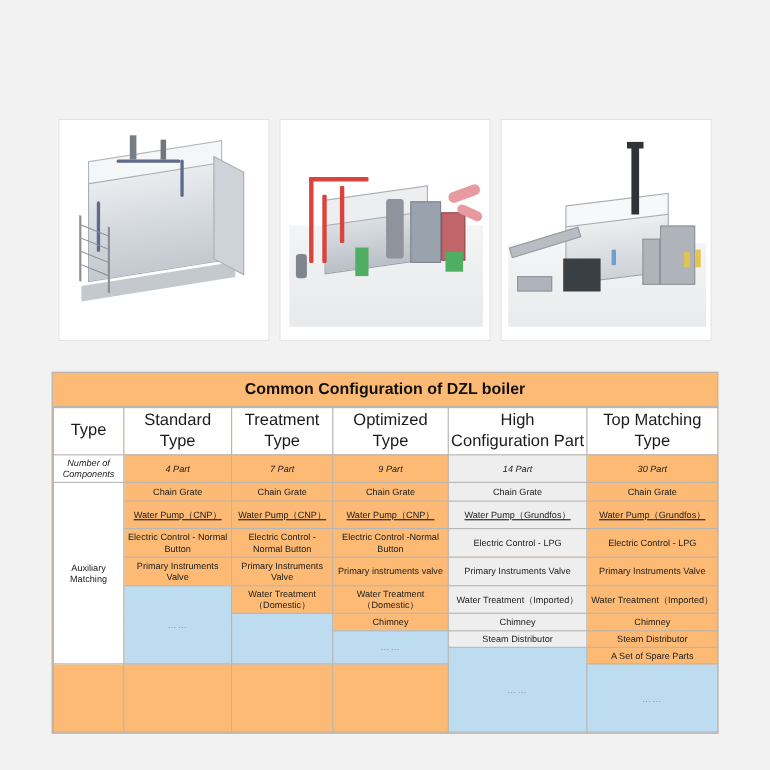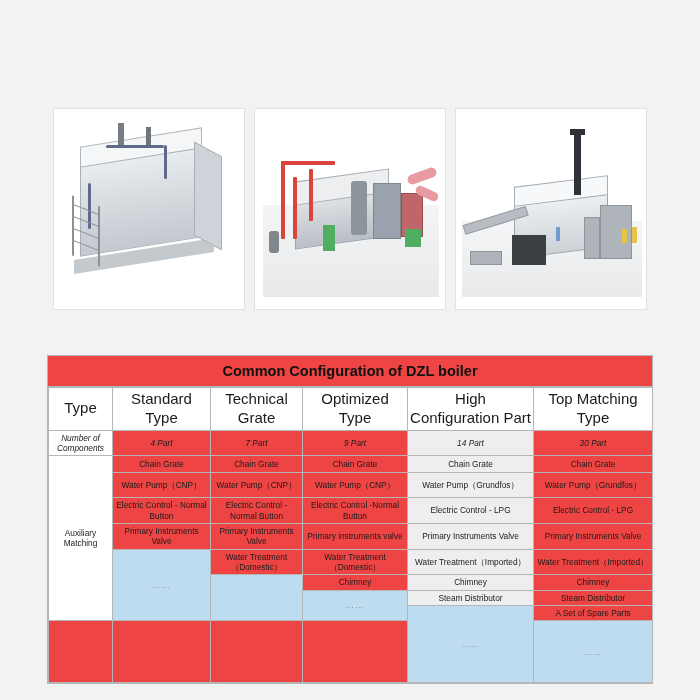--- a/index.html
+++ b/index.html
@@ -260,23 +260,22 @@
     background: #6f9fd0;
   }
 
   
   .table-wrap {
     position: absolute;
     left: 47px;
     top: 338px;
     width: 606px;
     border: 1px solid #b6b6b6;
-    background: #ef4444;
+    background: #fdba74;
     box-sizing: border-box;
-    margin-top: 17px;
   }
   .table-title {
     height: 30px;
     line-height: 30px;
     text-align: center;
     font-weight: bold;
     font-size: 14.5px;
     color: #111;
     border-bottom: 1px solid #b6b6b6;
     font-family: "Liberation Sans", sans-serif;
@@ -393,21 +392,21 @@
           <col class="col3">
           <col class="col4">
           <col class="col5">
           <col class="col6">
       </colgroup>
       <tbody>
 
         <tr>
           <td class="hdr">Type</td>
           <td class="hdr">Standard Type</td>
-          <td class="hdr">Technical Grate</td>
+          <td class="hdr">Treatment Type</td>
           <td class="hdr">Optimized Type</td>
           <td class="hdr">High Configuration Part</td>
           <td class="hdr">Top Matching Type</td>
         </tr>
 
         <tr style="height:24px;font-style:italic;">
           <td class="rowlbl">Number of Components</td>
           <td>4 Part</td>
           <td>7 Part</td>
           <td>9 Part</td>
@@ -417,21 +416,21 @@
 
         <tr style="height:17px;">
           <td class="rowlbl" rowspan="8">Auxiliary Matching</td>
           <td>Chain Grate</td>
           <td>Chain Grate</td>
           <td>Chain Grate</td>
           <td class="shade">Chain Grate</td>
           <td>Chain Grate</td>
         </tr>
 
-        <tr style="height:25px;">
+        <tr style="height:25px;text-decoration:underline;">
           <td>Water Pump（CNP）</td>
           <td>Water Pump（CNP）</td>
           <td>Water Pump（CNP）</td>
           <td class="shade">Water Pump（Grundfos）</td>
           <td>Water Pump（Grundfos）</td>
         </tr>
 
         <tr style="height:25px;">
           <td>Electric Control - Normal Button</td>
           <td>Electric Control - Normal Button</td>

